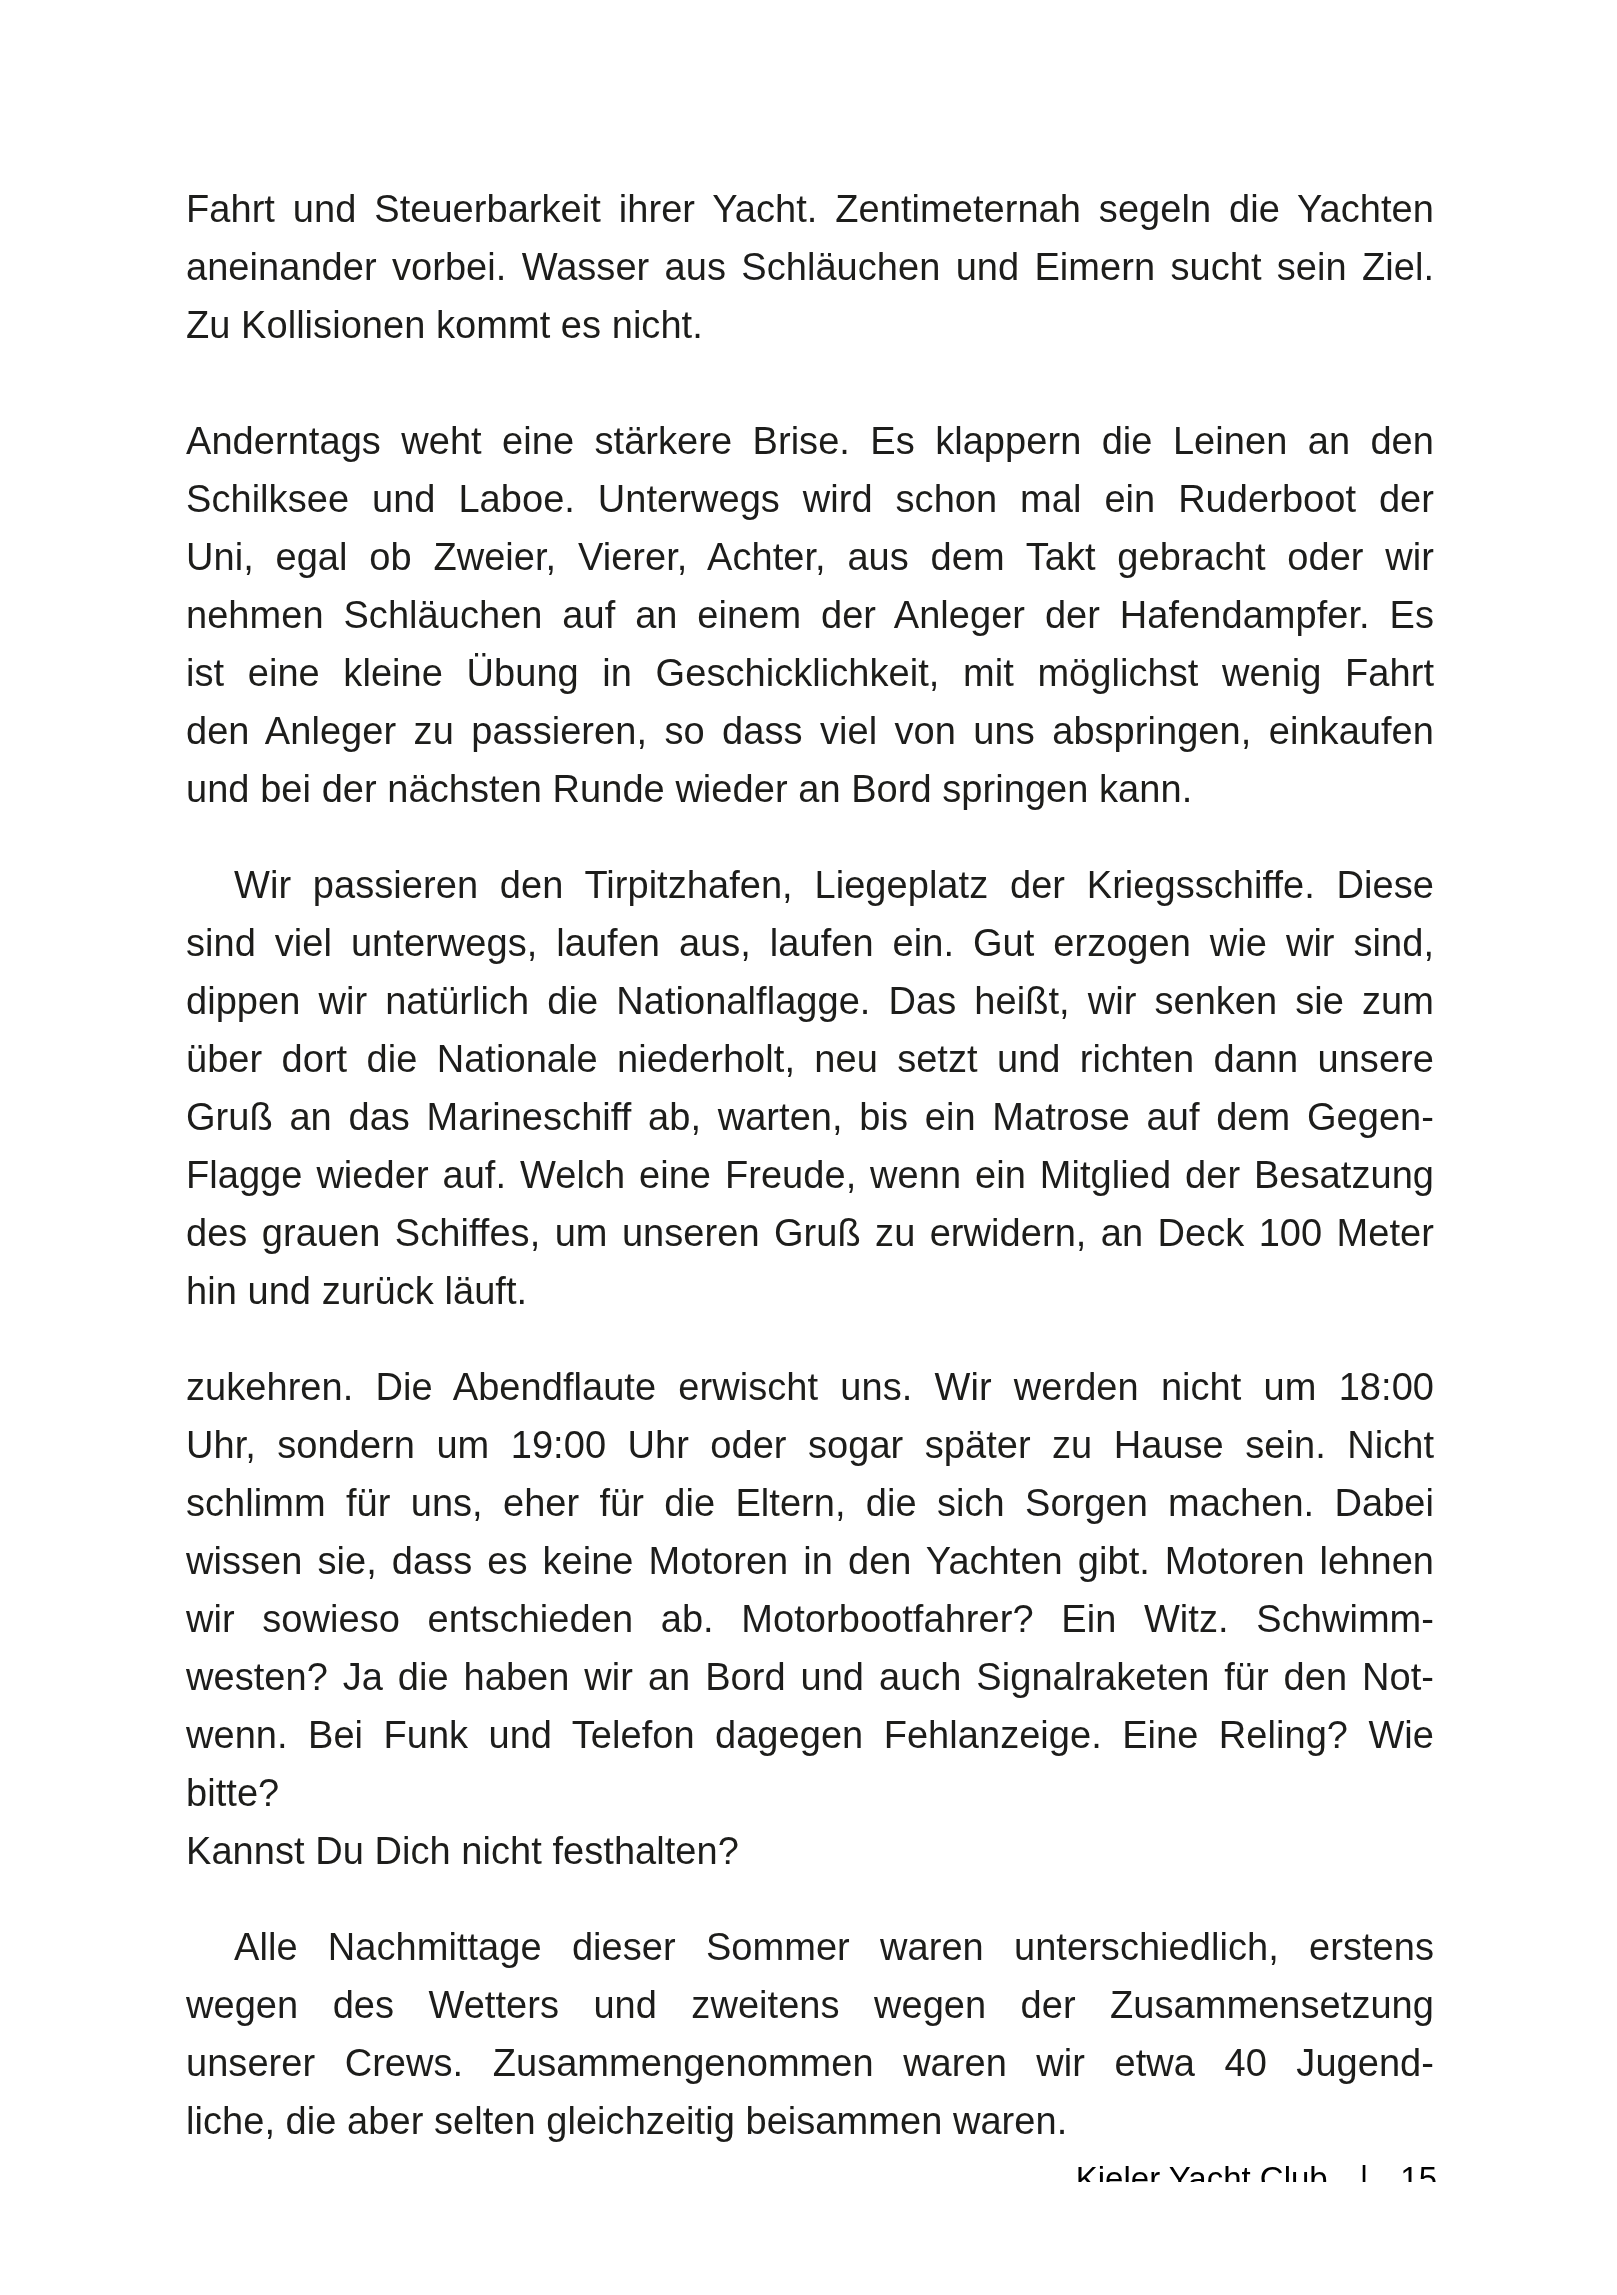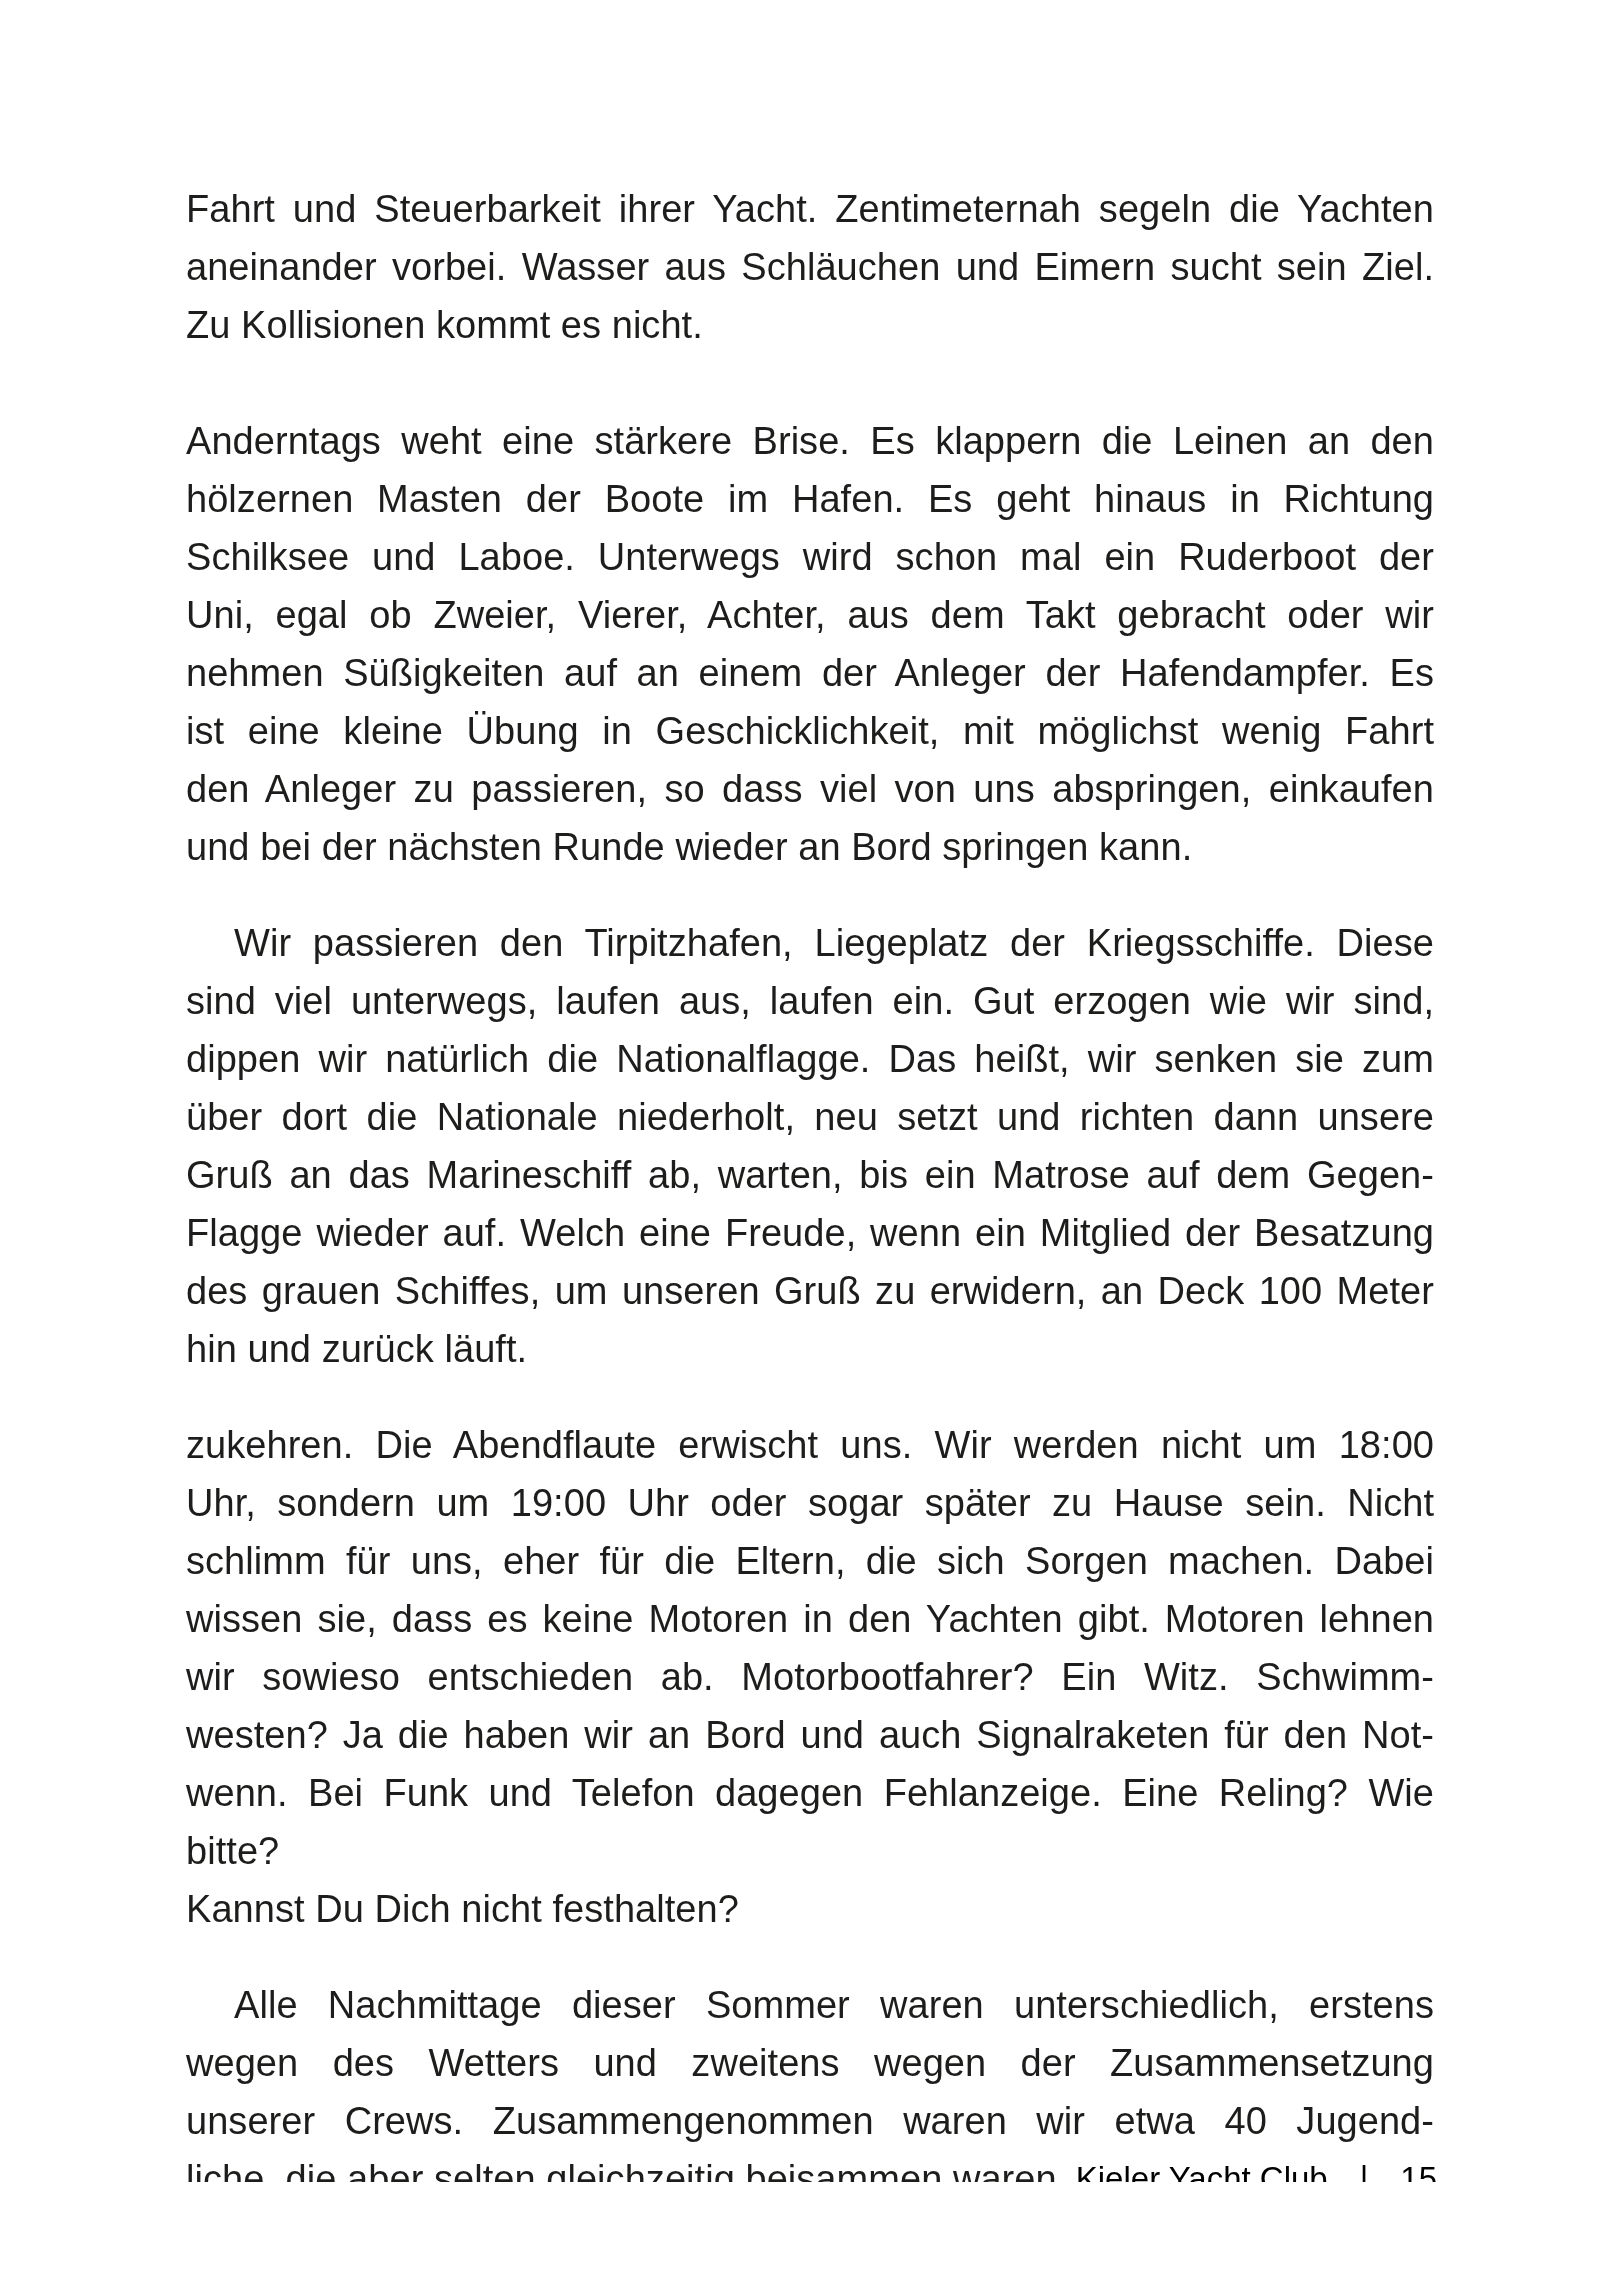--- a/index.html
+++ b/index.html
@@ -57,24 +57,23 @@
     <p class="para">
       </p>
       <div class="line">Fahrt und Steuerbarkeit ihrer Yacht. Zentimeternah segeln die Yachten</div>
       <div class="line">aneinander vorbei. Wasser aus Schläuchen und Eimern sucht sein Ziel.</div>
       <div class="line last">Zu Kollisionen kommt es nicht.</div>
     <p></p>
 
     <p class="para space-before">
       </p>
       <div class="line">Anderntags weht eine stärkere Brise. Es klappern die Leinen an den</div>
-      <div class="line">hölzernen Masten der Boote im Hafen. Es geht hinaus in Richtung</div>
       <div class="line">Schilksee und Laboe. Unterwegs wird schon mal ein Ruderboot der</div>
       <div class="line">Uni, egal ob Zweier, Vierer, Achter, aus dem Takt gebracht oder wir</div>
-      <div class="line">nehmen Süßigkeiten auf an einem der Anleger der Hafendampfer. Es</div>
+      <div class="line">nehmen Schläuchen auf an einem der Anleger der Hafendampfer. Es</div>
       <div class="line">ist eine kleine Übung in Geschicklichkeit, mit möglichst wenig Fahrt</div>
       <div class="line">den Anleger zu passieren, so dass viel von uns abspringen, einkaufen</div>
       <div class="line last">und bei der nächsten Runde wieder an Bord springen kann.</div>
     <p></p>
 
     <p class="para">
       </p>
       <div class="line indent">Wir passieren den Tirpitzhafen, Liegeplatz der Kriegsschiffe. Diese</div>
       <div class="line">sind viel unterwegs, laufen aus, laufen ein. Gut erzogen wie wir sind,</div>
       <div class="line">dippen wir natürlich die Nationalflagge. Das heißt, wir senken sie zum</div>

